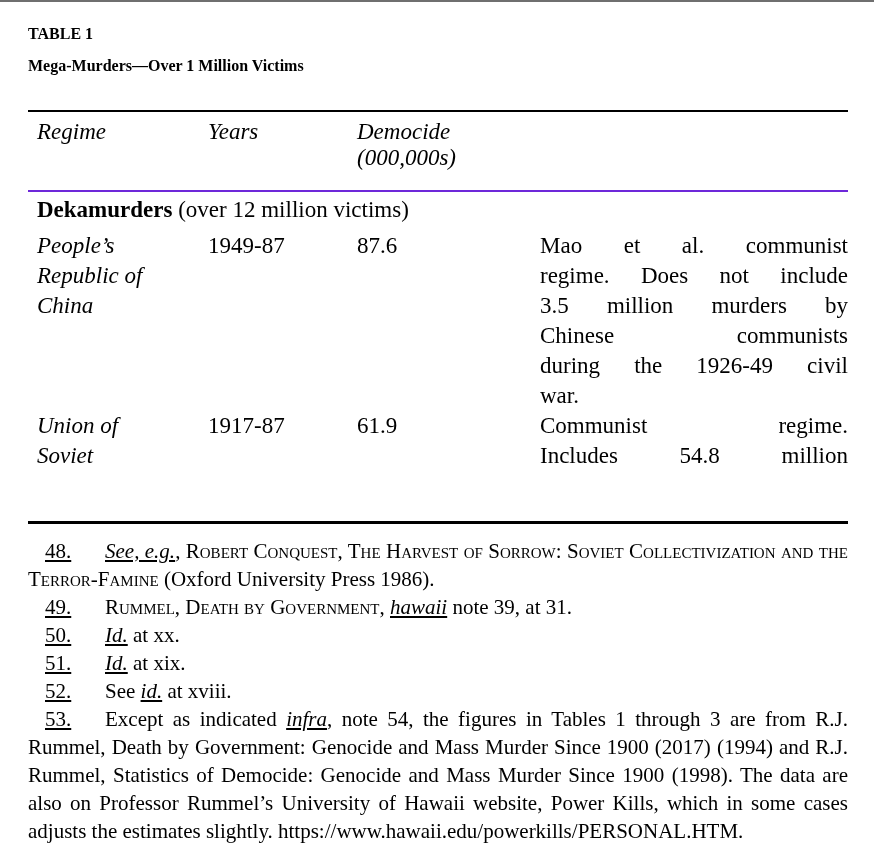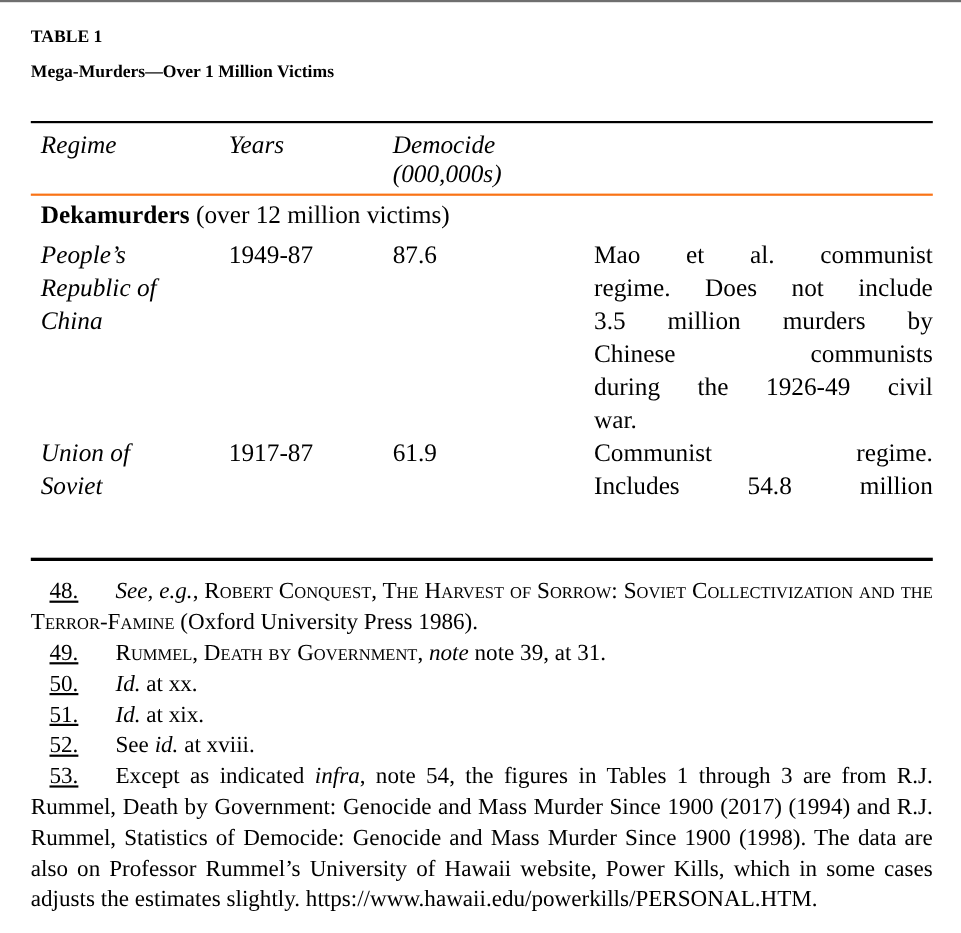--- a/index.html
+++ b/index.html
@@ -27,22 +27,22 @@
   .dtable {
     margin-top: 28px;
     border-top: 2px solid #000;
     font-size: 23px;
   }
   .thead {
     display: grid;
     grid-template-columns: 171px 149px 183px 1fr;
     font-style: italic;
     line-height: 26px;
-    padding: 7px 0 5px 0;
-    border-bottom: 2px solid #f97316;
+    padding: 7px 0 19px 0;
+    border-bottom: 2px solid #6d28d9;
   }
   .thead > div { padding-left: 9px; }
   .section-row {
     line-height: 30px;
     padding: 3px 0 6px 9px;
   }
   .bold { font-weight: bold; }
   .trow {
     display: grid;
     grid-template-columns: 171px 149px 183px 1fr;
@@ -69,21 +69,21 @@
     margin: 0;
     text-indent: 17px;
     text-align: justify;
   }
   .fn-num {
     display: inline-block;
     width: 60px;
     text-indent: 0;
     text-decoration: underline;
   }
-  .it { font-style: italic; }
+  .it { font-style: italic; text-decoration: underline; }
   .sc { font-variant: small-caps; }
 </style>
 </head>
 <body>
 
 <div class="scan-edge"></div>
 
 <div class="page">
 
   <header class="caption">
@@ -135,20 +135,20 @@
             <div class="jline">Includes 54.8 million</div>
           </div>
         </div>
       </div>
   </section>
 
   <div class="fn-rule"></div>
 
   <section class="footnotes" id="footnotes">
       <p class="footnote"><span class="fn-num">48.</span><span class="it">See, e.g.</span><span>, </span><span class="sc">Robert Conquest, The Harvest of Sorrow: Soviet Collectivization and the Terror-Famine</span><span> (Oxford University Press 1986).</span></p>
-      <p class="footnote"><span class="fn-num">49.</span><span class="sc">Rummel, Death by Government</span><span>, </span><span class="it">note</span><span> note 39, at 31.</span></p>
+      <p class="footnote"><span class="fn-num">49.</span><span class="sc">Rummel, Death by Government</span><span>, </span><span class="it">hawaii</span><span> note 39, at 31.</span></p>
       <p class="footnote"><span class="fn-num">50.</span><span class="it">Id.</span><span> at xx.</span></p>
       <p class="footnote"><span class="fn-num">51.</span><span class="it">Id.</span><span> at xix.</span></p>
       <p class="footnote"><span class="fn-num">52.</span><span>See </span><span class="it">id.</span><span> at xviii.</span></p>
       <p class="footnote"><span class="fn-num">53.</span><span>Except as indicated </span><span class="it">infra</span><span>, note 54, the figures in Tables 1 through 3 are from R.J. Rummel, Death by Government: Genocide and Mass Murder Since 1900 (2017) (1994) and R.J. Rummel, Statistics of Democide: Genocide and Mass Murder Since 1900 (1998). The data are also on Professor Rummel’s University of Hawaii website, Power Kills, which in some cases adjusts the estimates slightly. https://www.hawaii.edu/powerkills/PERSONAL.HTM.</span></p>
     </section>
 
 </div>
 
 </body></html>

